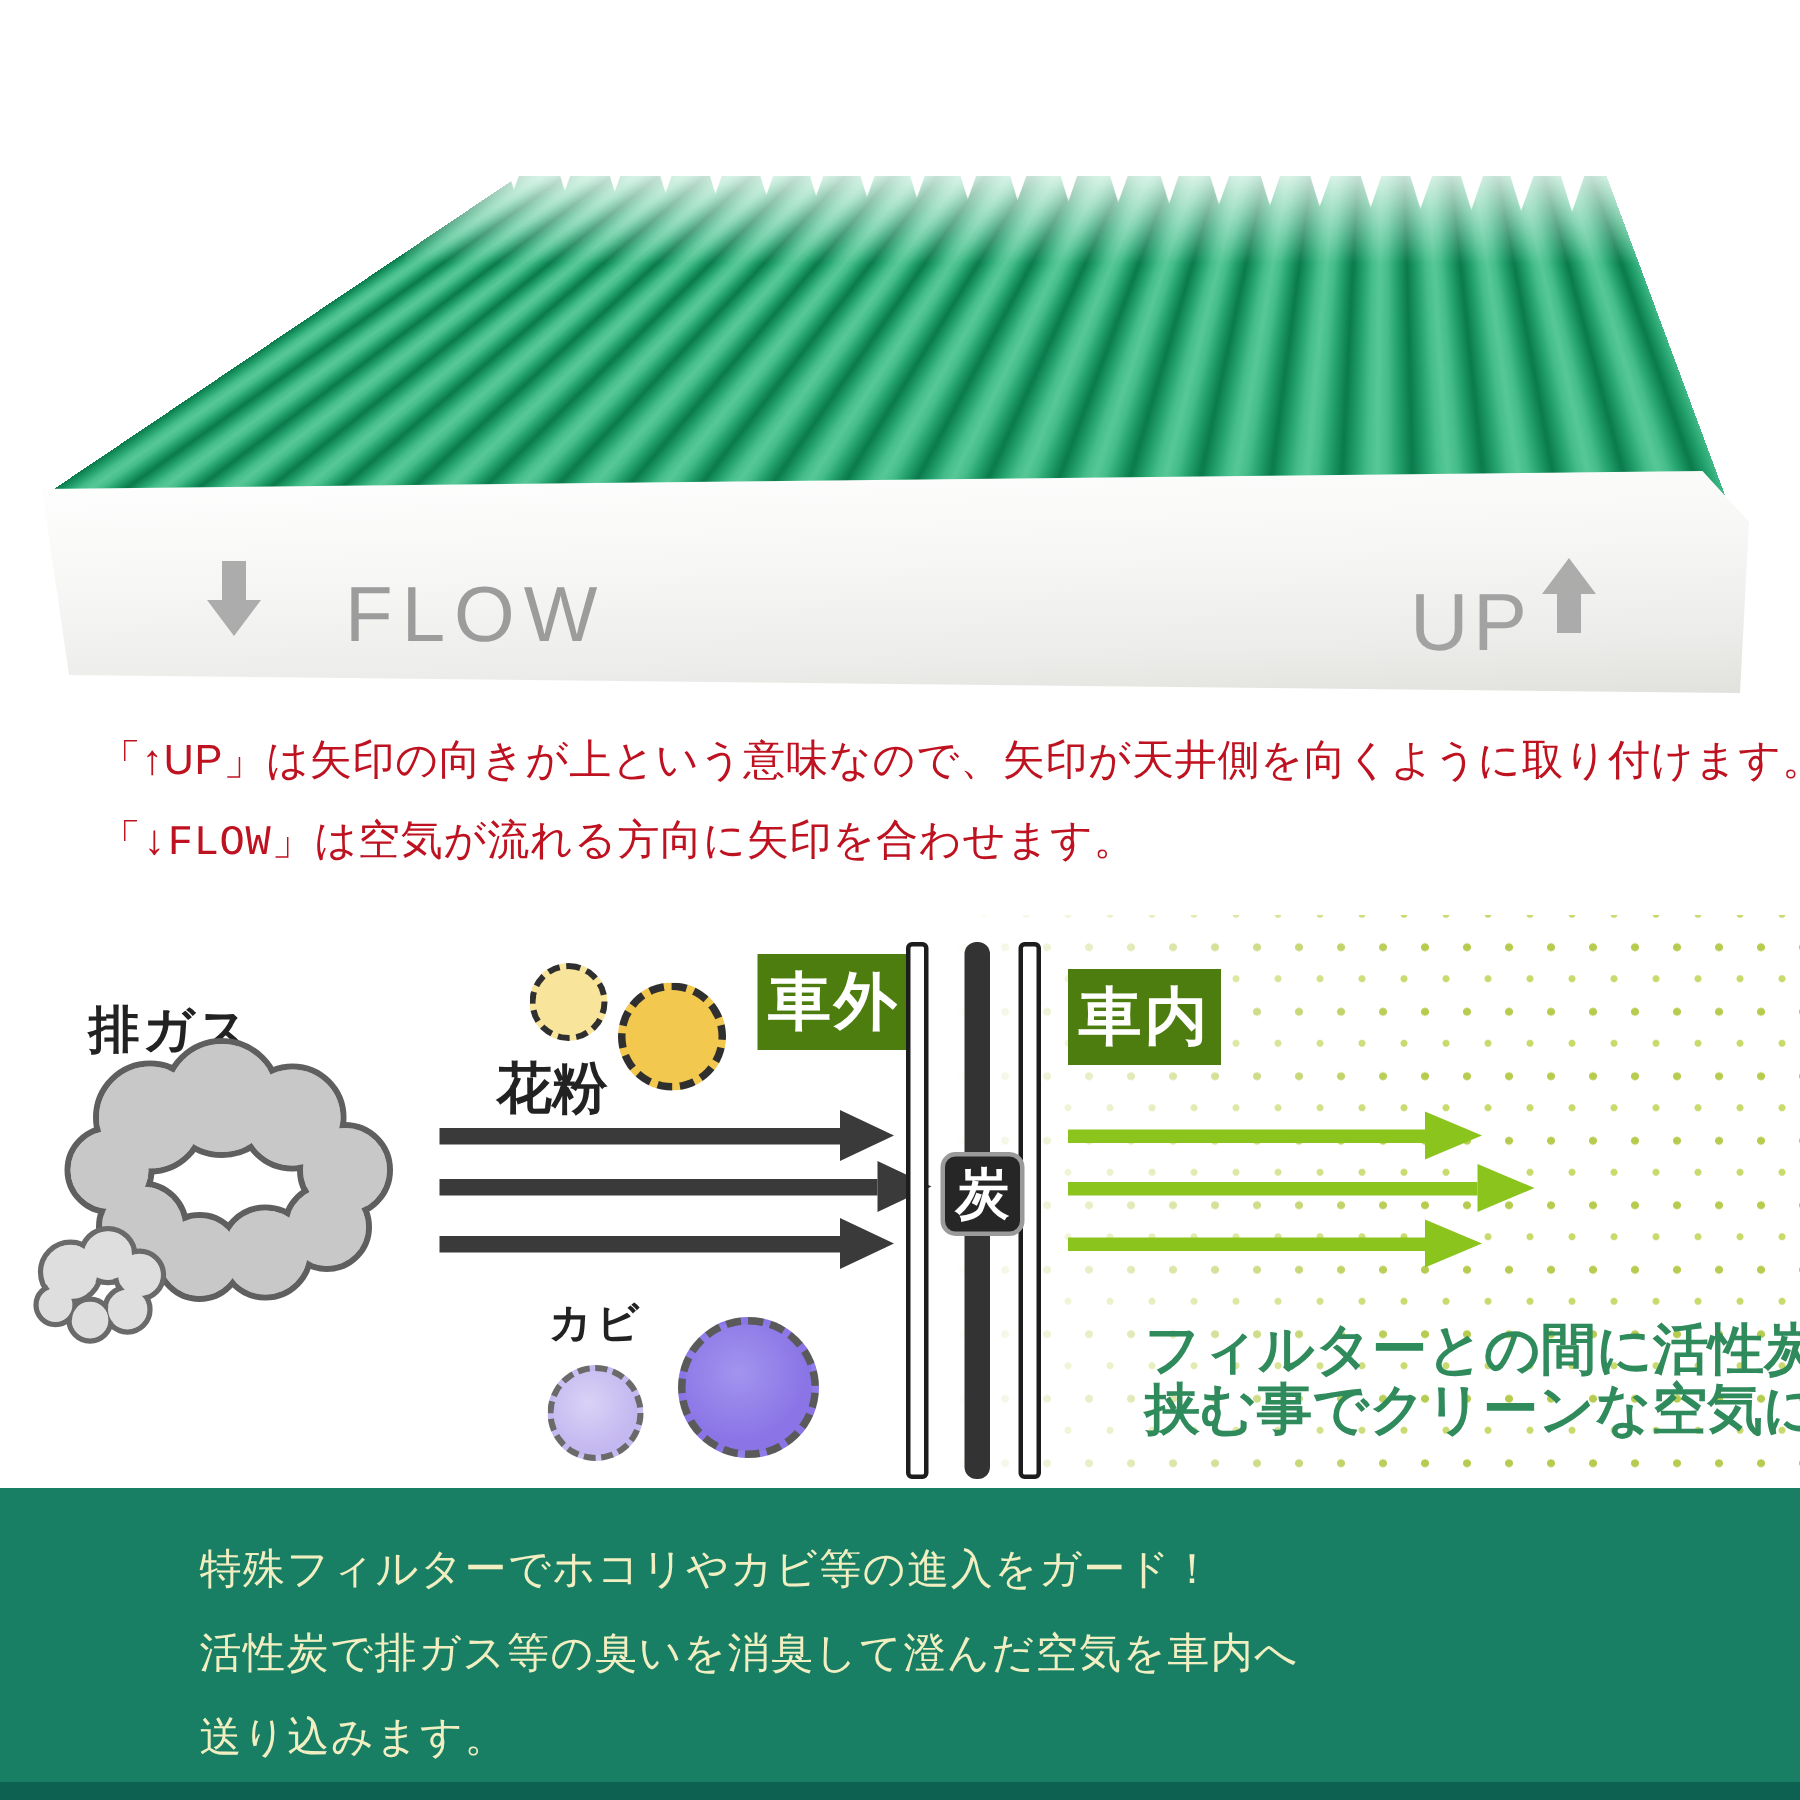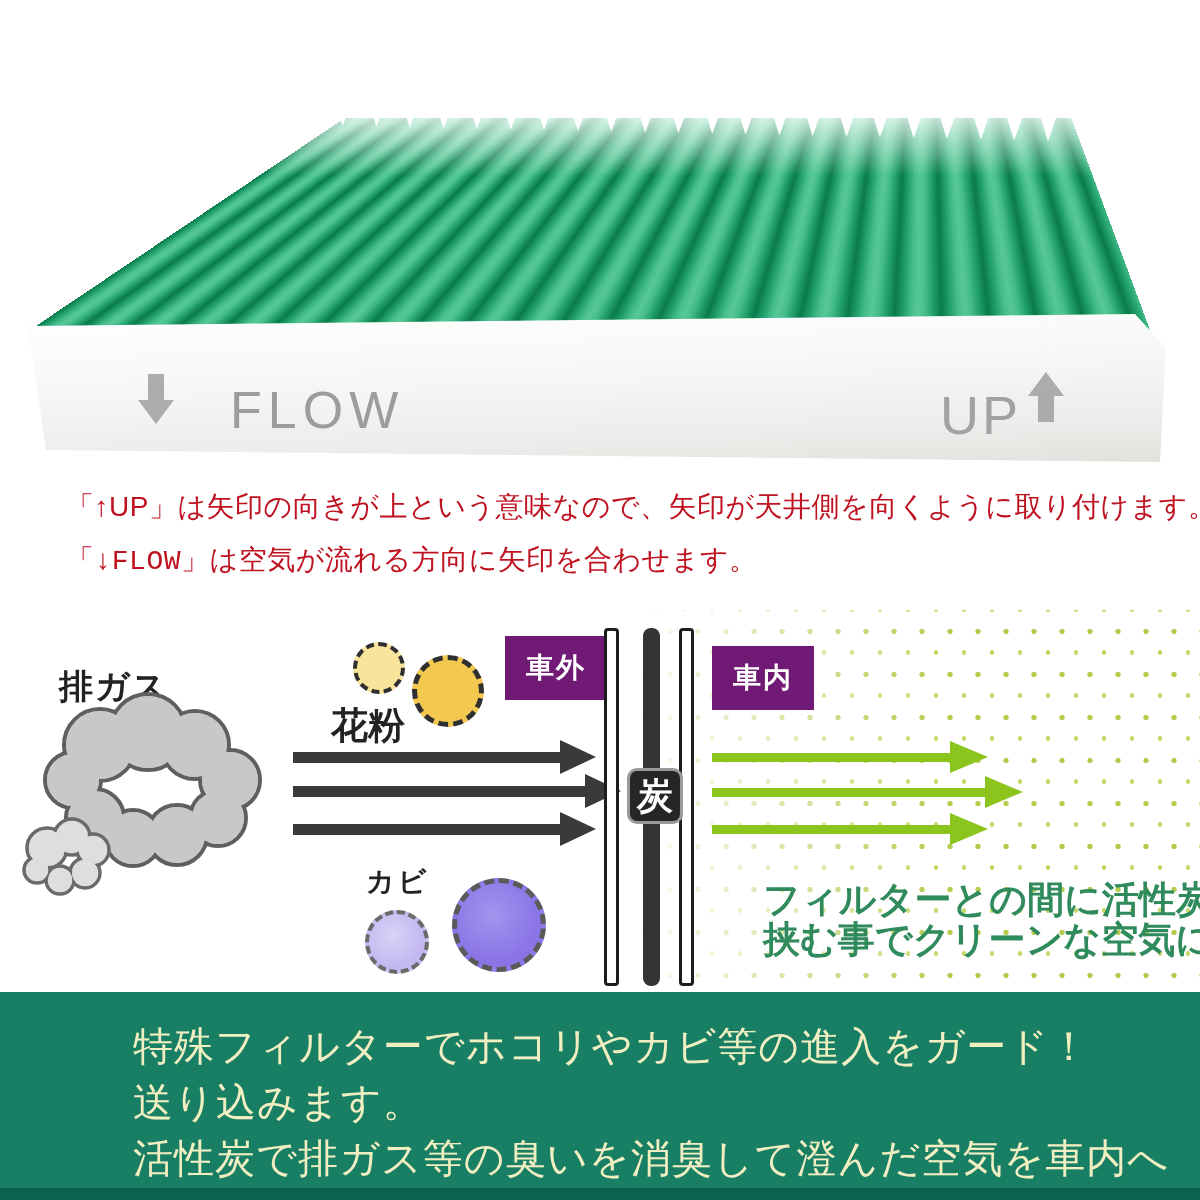--- a/index.html
+++ b/index.html
@@ -73,39 +73,39 @@
       border-bottom:17px solid transparent;border-left:36px solid #3a3a3a;}
   .garrow .shaft{background:#8cc41e;height:9px;}
   .garrow .head{border-top:16px solid transparent;border-bottom:16px solid transparent;
       border-left:38px solid #8cc41e;}
   .ba1{left:293px;top:150px;} .ba1 .shaft{width:267px;}
   .ba2{left:293px;top:184px;} .ba2 .shaft{width:292px;}
   .ba3{left:293px;top:222px;} .ba3 .shaft{width:267px;}
   .ga1{left:712px;top:151px;} .ga1 .shaft{width:238px;}
   .ga2{left:712px;top:186px;} .ga2 .shaft{width:273px;}
   .ga3{left:712px;top:223px;} .ga3 .shaft{width:238px;}
-  .zone-box{width:102px;height:64px;background:#701a75;color:#fff;font-size:28px;
+  .zone-box{width:102px;height:64px;background:#4d7c0f;color:#fff;font-size:42px;
     font-weight:bold;display:flex;align-items:center;justify-content:center;
     letter-spacing:2px;}
   .outside-box{left:505px;top:46px;}
   .inside-box{left:712px;top:56px;}
   .bar-white{width:15px;top:38px;height:358px;background:#fff;border:3px solid #1d1d1d;
     border-radius:4px;box-sizing:border-box;}
   .bw1{left:604px;} .bw2{left:679px;}
   .bar-black{left:643px;top:38px;width:17px;height:358px;background:#333;border-radius:8px;}
   .charcoal-box{left:627px;top:178px;width:56px;height:56px;background:#262626;
     border:3px solid #9a9a9a;border-radius:10px;box-sizing:border-box;color:#fff;
     font-size:36px;font-weight:bold;display:flex;align-items:center;justify-content:center;}
   .note{left:763px;top:290px;color:#2f8a5c;font-size:37px;font-weight:bold;
     line-height:40px;white-space:nowrap;}
 
   
   .banner{left:0;top:992px;width:1200px;height:208px;background:#187f64;}
   .banner-strip{left:0;bottom:0;width:100%;height:12px;background:#0d6150;}
-  .banner-text{left:133px;top:26px;color:#f1efc2;font-size:40px;line-height:56px;
+  .banner-text{left:133px;top:26px;color:#f1efc2;font-size:28px;line-height:56px;
     letter-spacing:1px;white-space:nowrap;}
 </style>
 </head>
 <body>
 
 <div class="abs photo">
   <div class="abs pleats"></div>
   <div class="abs pleat-haze"></div>
   <div class="abs pleat-tips"></div>
   <div class="abs frame">
@@ -215,17 +215,17 @@
 
   <div class="abs note">
     <div>フィルターとの間に活性炭を</div>
     <div>挟む事でクリーンな空気に</div>
   </div>
 </div>
 
 <div class="abs banner">
   <div class="abs banner-text">
     <div>特殊フィルターでホコリやカビ等の進入をガード！</div>
+    <div>活性炭で排ガス等の臭いを消臭して澄んだ空気を車内へ</div>
     <div>送り込みます。</div>
-    <div>活性炭で排ガス等の臭いを消臭して澄んだ空気を車内へ</div>
   </div>
   <div class="abs banner-strip"></div>
 </div>
 
 </body></html>

